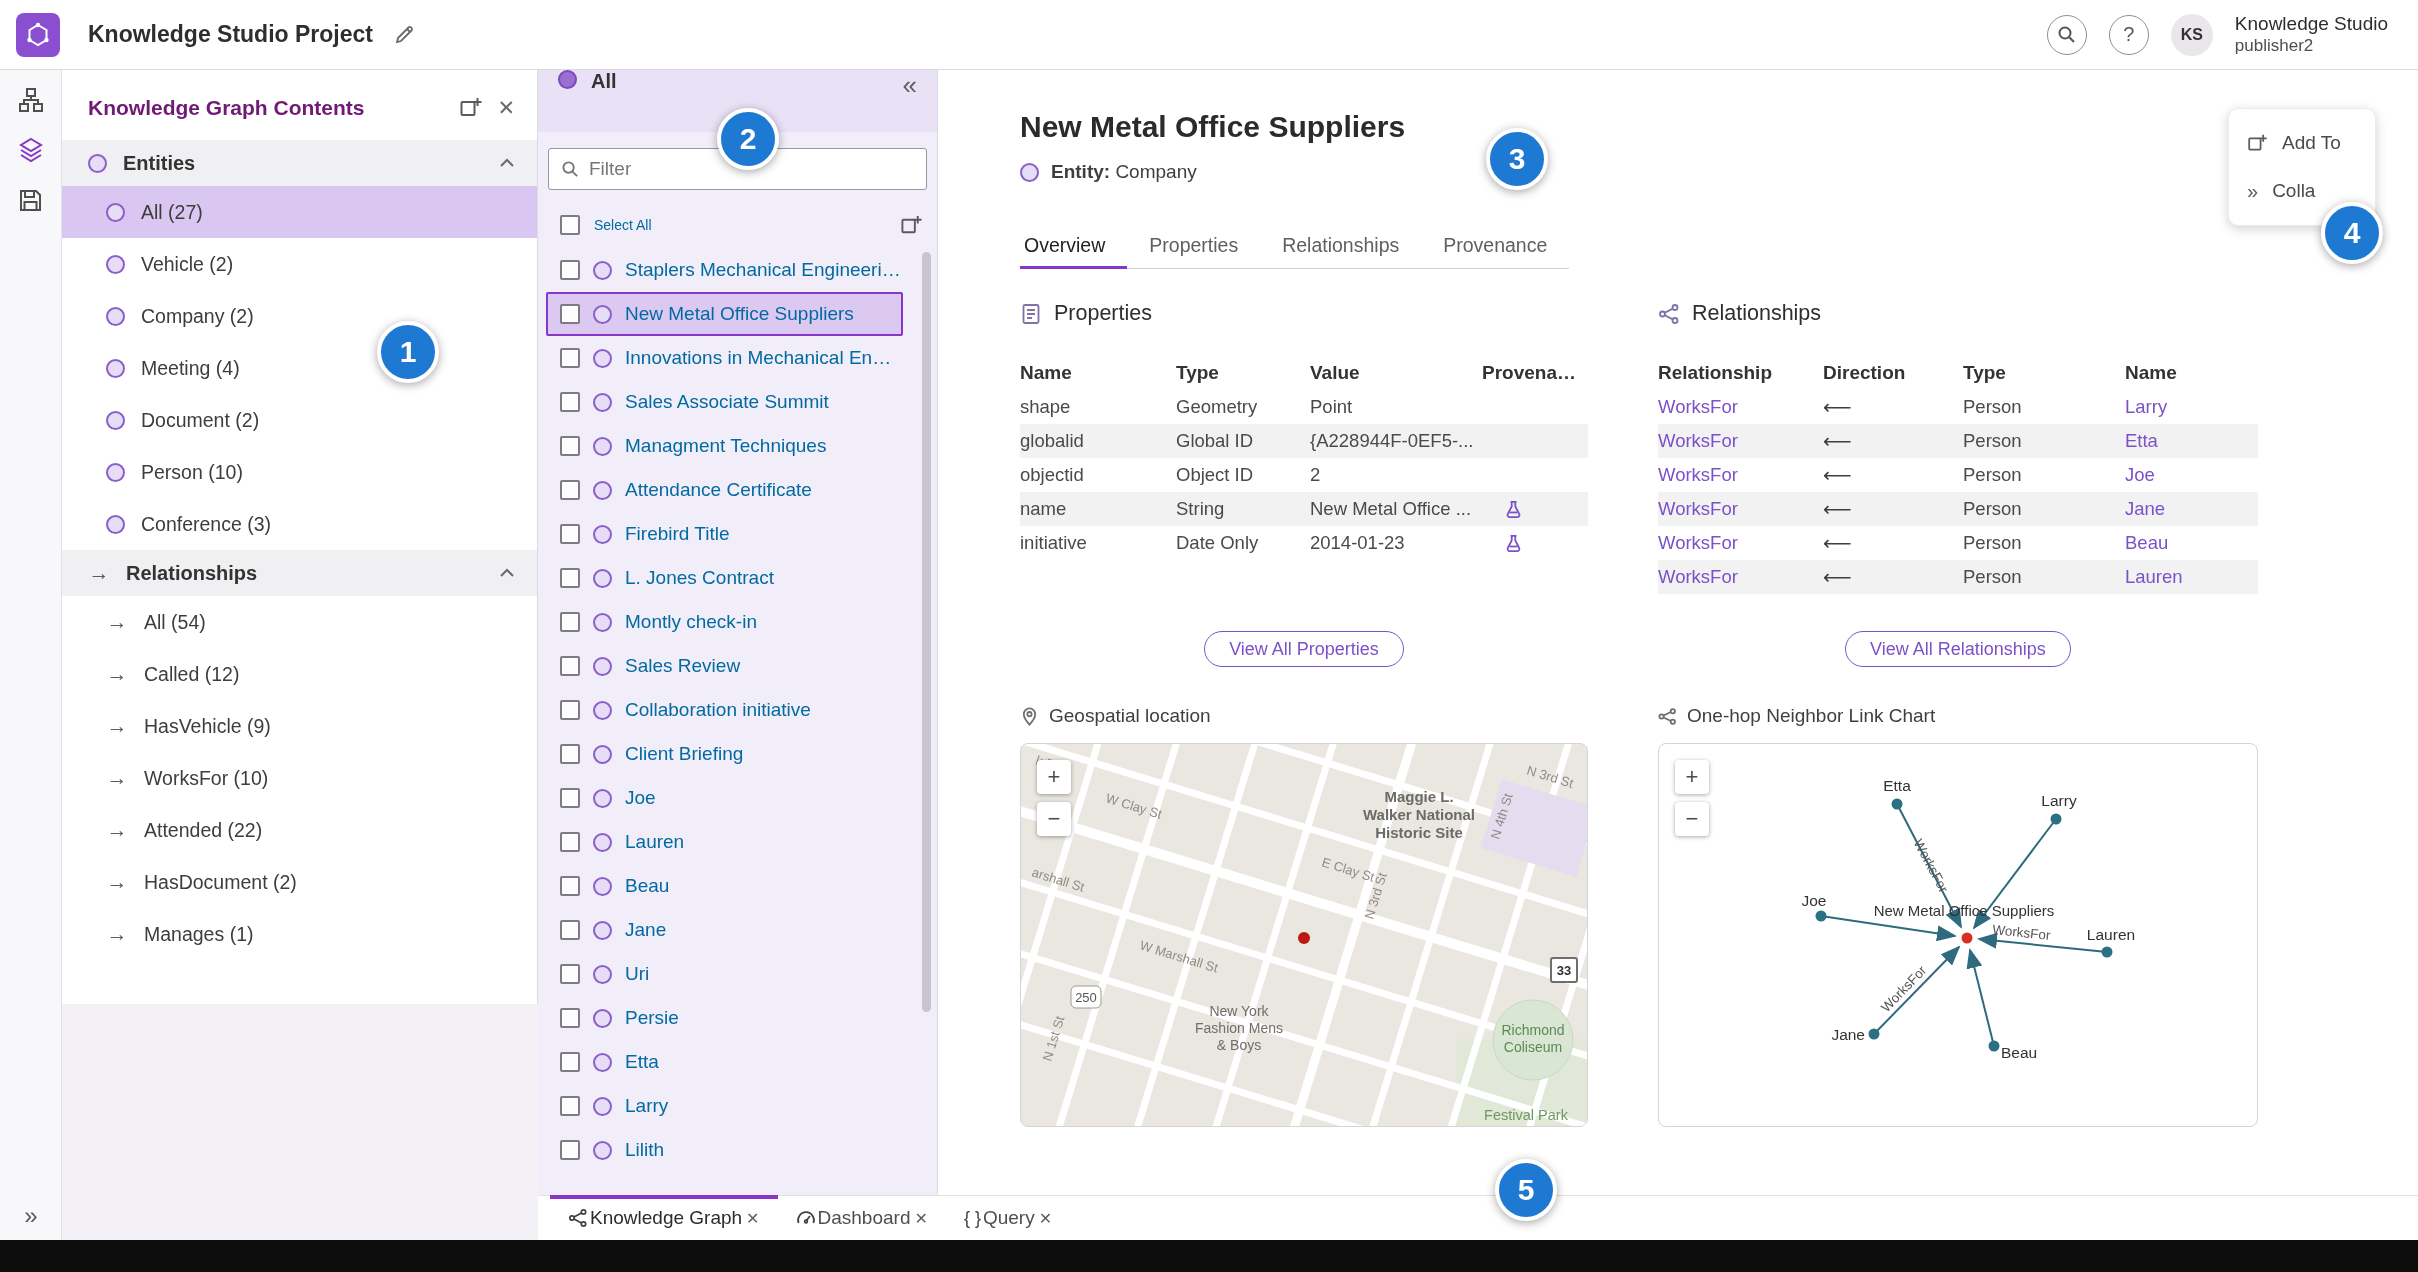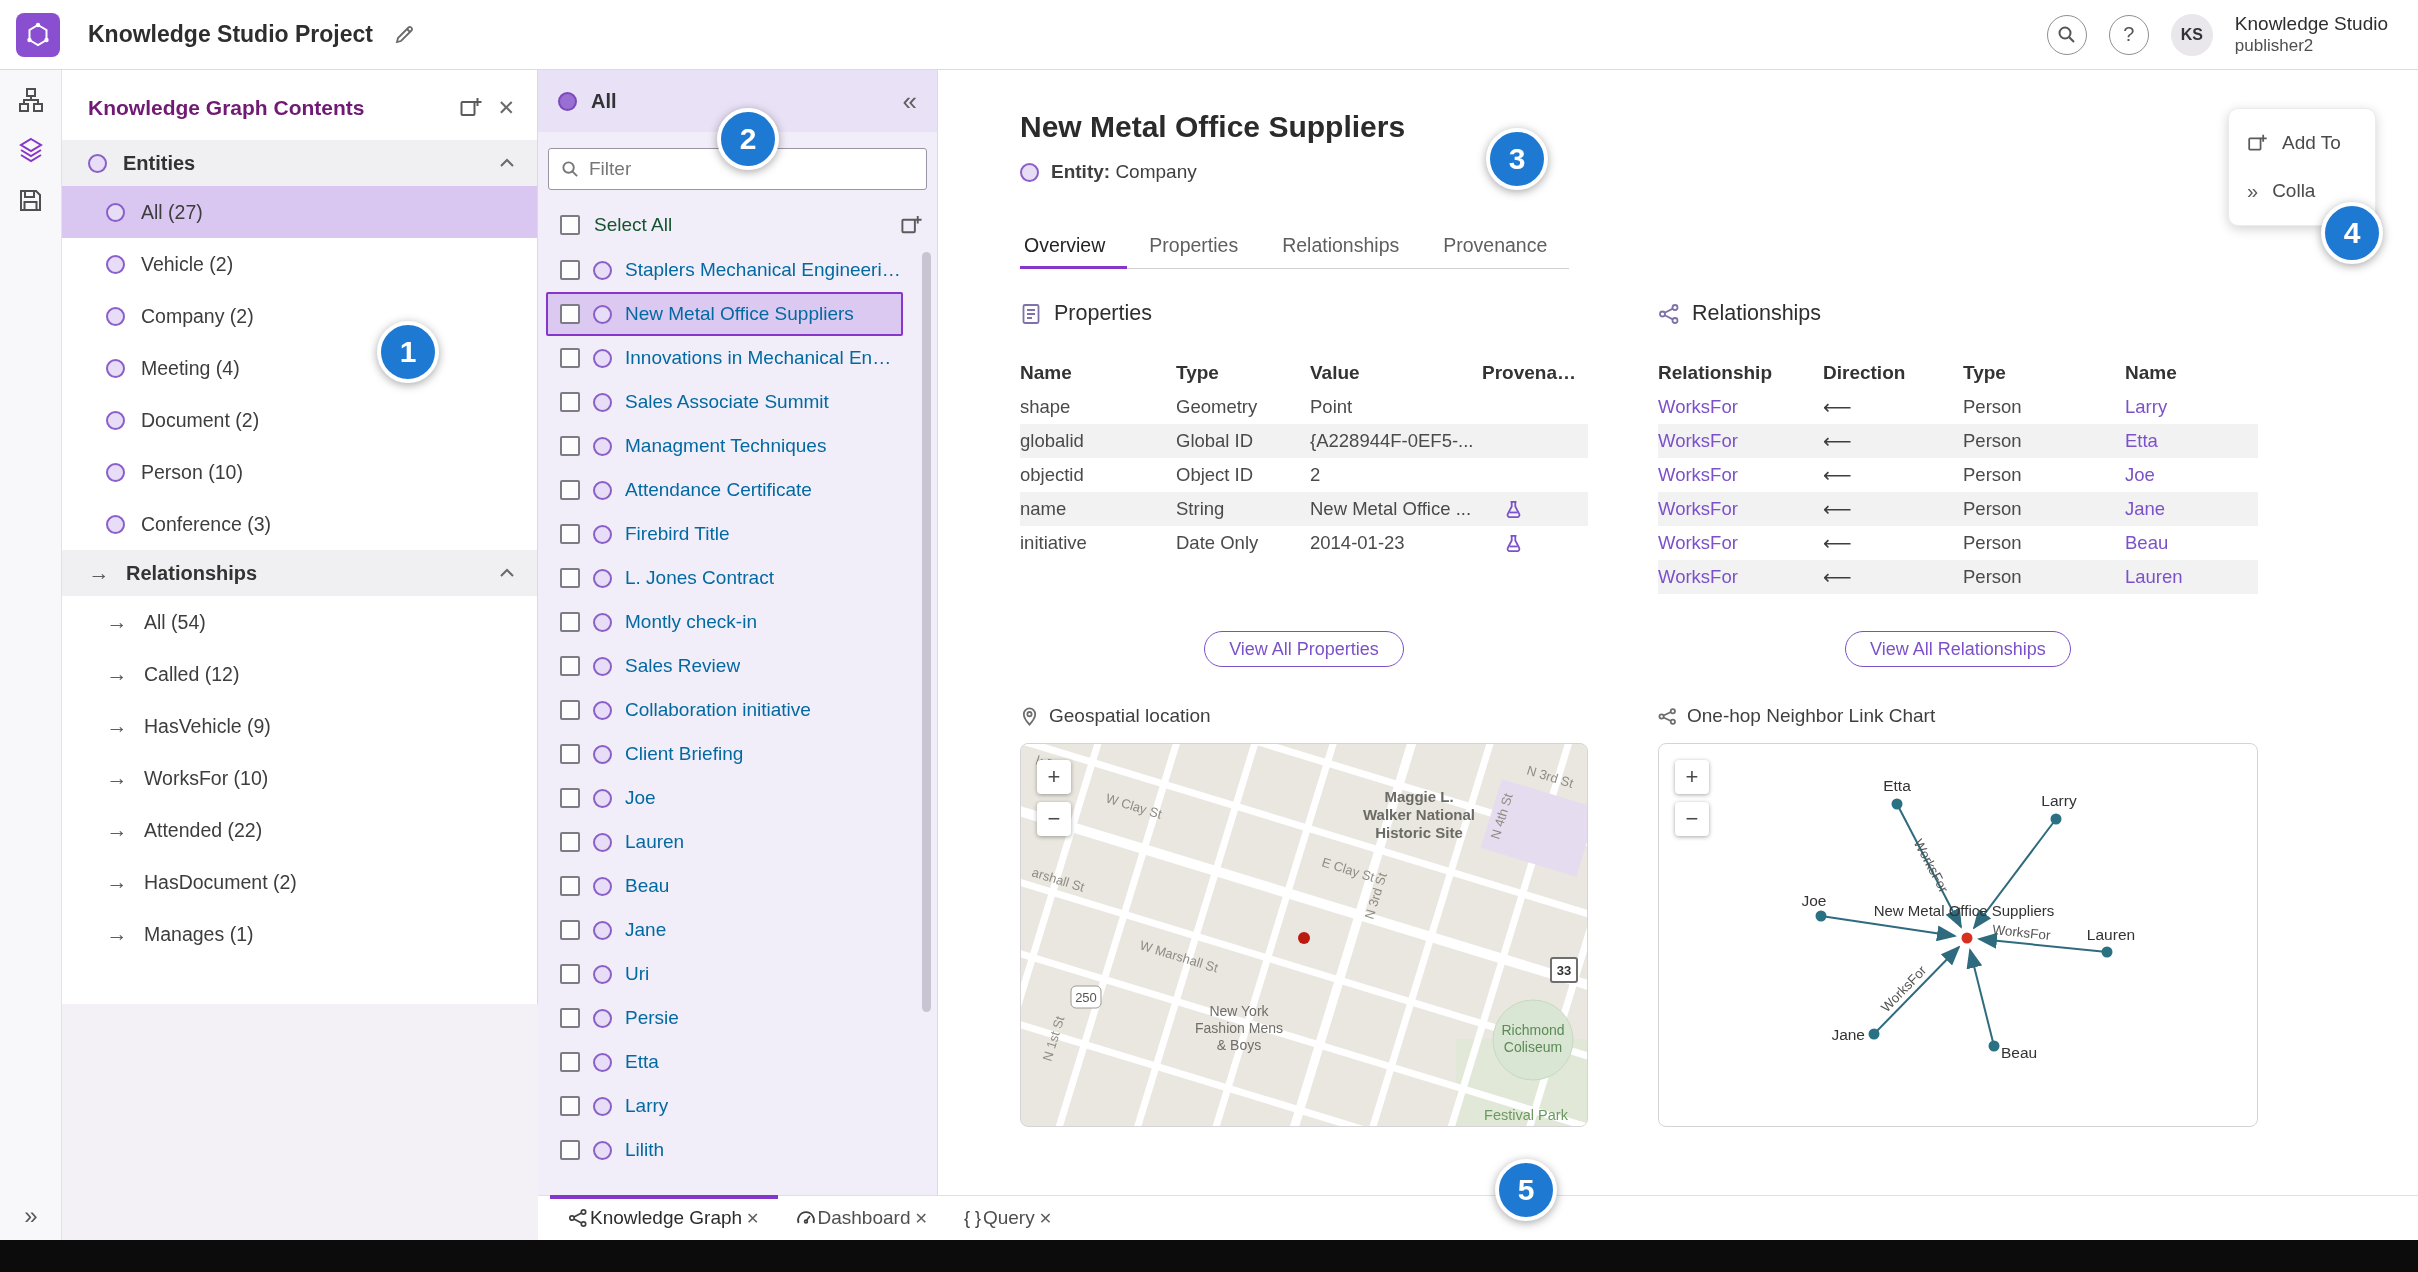--- a/index.html
+++ b/index.html
@@ -49,30 +49,30 @@
   .tree-item { height:52px; display:flex; align-items:center; gap:16px; padding-left:44px;
     font-size:19.5px; color:#3d3d3d; cursor:pointer; }
   .tree-item.selected { background:#d9c6f1; }
   .ecirc { width:19px; height:19px; border-radius:50%; border:2px solid #8a5fc9; background:#e8ddf6; flex:none; }
   .ecirc.filled { background:#9a6fd2; border-color:#7b49bd; }
   .rel-arrow { color:#5c5c5c; font-size:21px; width:22px; flex:none; text-align:center; }
 
   
   .list-panel { position:absolute; left:538px; top:70px; width:400px; height:1125px;
     background:#f2eef9; border-right:1px solid #ddd8e6; z-index:5; overflow:hidden; }
-  .list-header { height:62px; background:#e9e1f6; display:flex; align-items:center; padding:0 20px; gap:14px; }
+  .list-header { height:62px; background:#e9e1f6; display:flex; align-items:flex-start; padding:0 20px; gap:14px; }
   .list-title { font-size:20px; font-weight:600; color:#333; }
   .collapse-btn { margin-left:auto; font-size:26px; color:#5f5f5f; background:none; border:none; cursor:pointer; }
   .filter-box { margin:16px 10px 12px; height:42px; background:#fff; border:1px solid #9a94a5;
     border-radius:3px; display:flex; align-items:center; padding:0 12px; gap:10px; }
   .filter-box input { flex:1; border:none; outline:none; background:transparent; font-size:19px;
     font-family:inherit; color:#333; }
   .filter-box input::placeholder { color:#777; }
   .select-all-row { height:46px; display:flex; align-items:center; gap:14px; padding:0 14px 0 22px;
-    font-size:19px; color:#14532d; }
+    font-size:14px; color:#0369a1; }
   .select-all-row .icon-btn { margin-left:auto; }
   .checkbox { width:20px; height:20px; border:2px solid #7e7a86; border-radius:2px; background:#fdfdfd;
     flex:none; cursor:pointer; }
   .entity-row { height:44px; display:flex; align-items:center; gap:13px; margin:0 34px 0 8px;
     padding-left:12px; border:2px solid transparent; border-radius:2px; cursor:pointer; }
   .entity-row.selected { background:#dcc9f2; border-color:#8637c9; }
   .row-label { font-size:19px; color:#0369a1; white-space:nowrap; overflow:hidden; text-overflow:ellipsis; }
   .vscrollbar { position:absolute; right:6px; top:182px; width:9px; height:985px; }
   .vscrollbar .thumb { position:absolute; top:0; width:9px; height:760px; background:#c9c4d2; border-radius:5px; }
 

